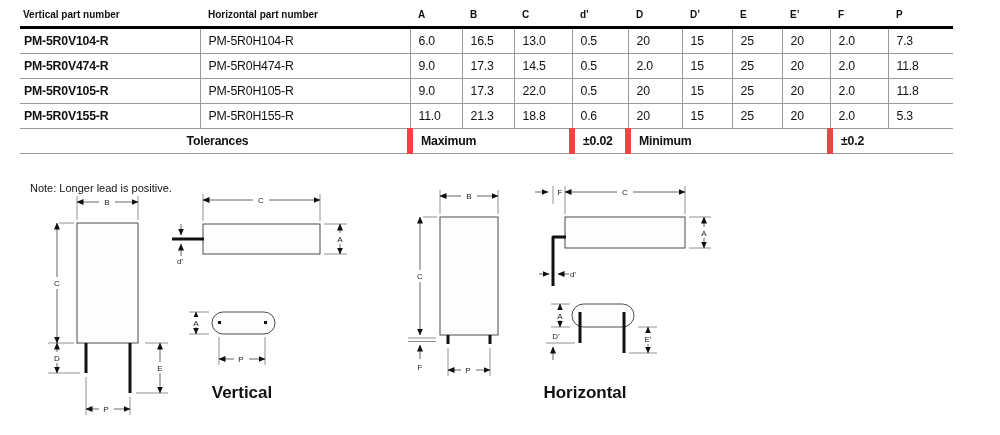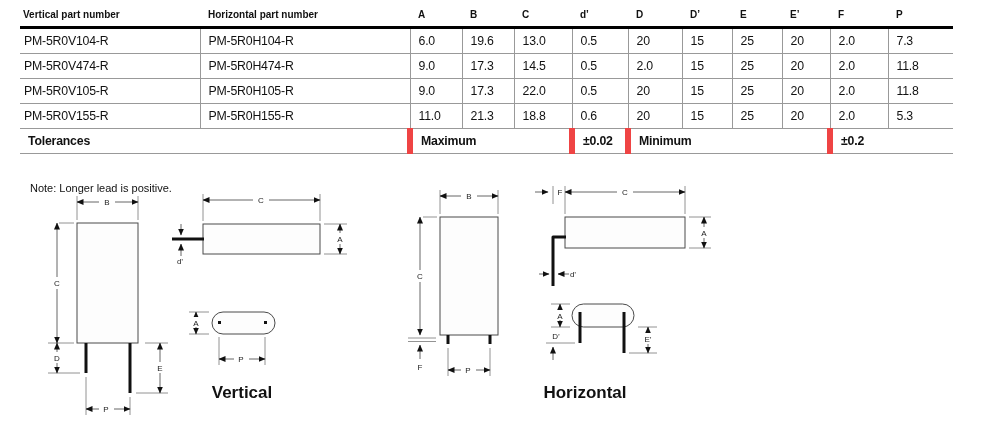--- a/index.html
+++ b/index.html
@@ -4,23 +4,23 @@
 <style>
   html,body{margin:0;padding:0;background:#fff;}
   .sheet{position:relative;width:1000px;height:435px;background:#fff;overflow:hidden;
          font-family:"Liberation Sans",sans-serif;color:#111;}
   table.spec{position:absolute;left:20px;top:6px;width:933px;border-collapse:collapse;table-layout:fixed;}
   table.spec th{font-size:10px;font-weight:bold;text-align:left;padding:3px 0 6px 8px;
                 border-bottom:3.5px solid #000;letter-spacing:0;}
   table.spec th:first-child{padding-left:3px;}
   table.spec td{font-size:12.3px;letter-spacing:-0.2px;padding:5px 0 5px 8px;
                 border-bottom:1px solid #999;border-left:1px solid #999;white-space:nowrap;}
-  table.spec tbody td:first-child{border-left:none;padding-left:4px;}
+  table.spec tbody td:first-child{border-left:none;padding-left:4px;font-weight:bold;}
   table.spec tfoot td{font-weight:bold;border-left:6px solid #ef4444;}
-  table.spec tfoot td.tol-label{border-left:none;}
+  table.spec tfoot td.tol-label{border-left:none;text-align:center;}
   svg .dl{stroke:#555;stroke-width:0.9;fill:none;}
   svg .ext{stroke:#777;stroke-width:0.8;fill:none;}
   svg .lead{stroke:#111;stroke-width:3;fill:none;}
   svg .body{fill:#fdfdfd;stroke:#4a4a4a;stroke-width:1;}
   svg .lbl{font-family:"Liberation Sans",sans-serif;font-size:8px;fill:#222;}
   svg .lblbg{fill:#fff;}
   svg .cap{font-family:"Liberation Sans",sans-serif;font-size:17px;font-weight:bold;fill:#111;}
   svg .note{font-family:"Liberation Sans",sans-serif;font-size:11px;fill:#111;}
 </style>
 </head>
@@ -57,21 +57,21 @@
         <th>E’</th>
         <th>F</th>
         <th>P</th>
       </tr>
     </thead>
     <tbody id="spec-rows">
         <tr>
           <td>PM-5R0V104-R</td>
           <td>PM-5R0H104-R</td>
           <td>6.0</td>
-          <td>19.6</td>
+          <td>16.5</td>
           <td>13.0</td>
           <td>0.5</td>
           <td>20</td>
           <td>15</td>
           <td>25</td>
           <td>20</td>
           <td>2.0</td>
           <td>7.3</td>
         </tr>
         <tr>

